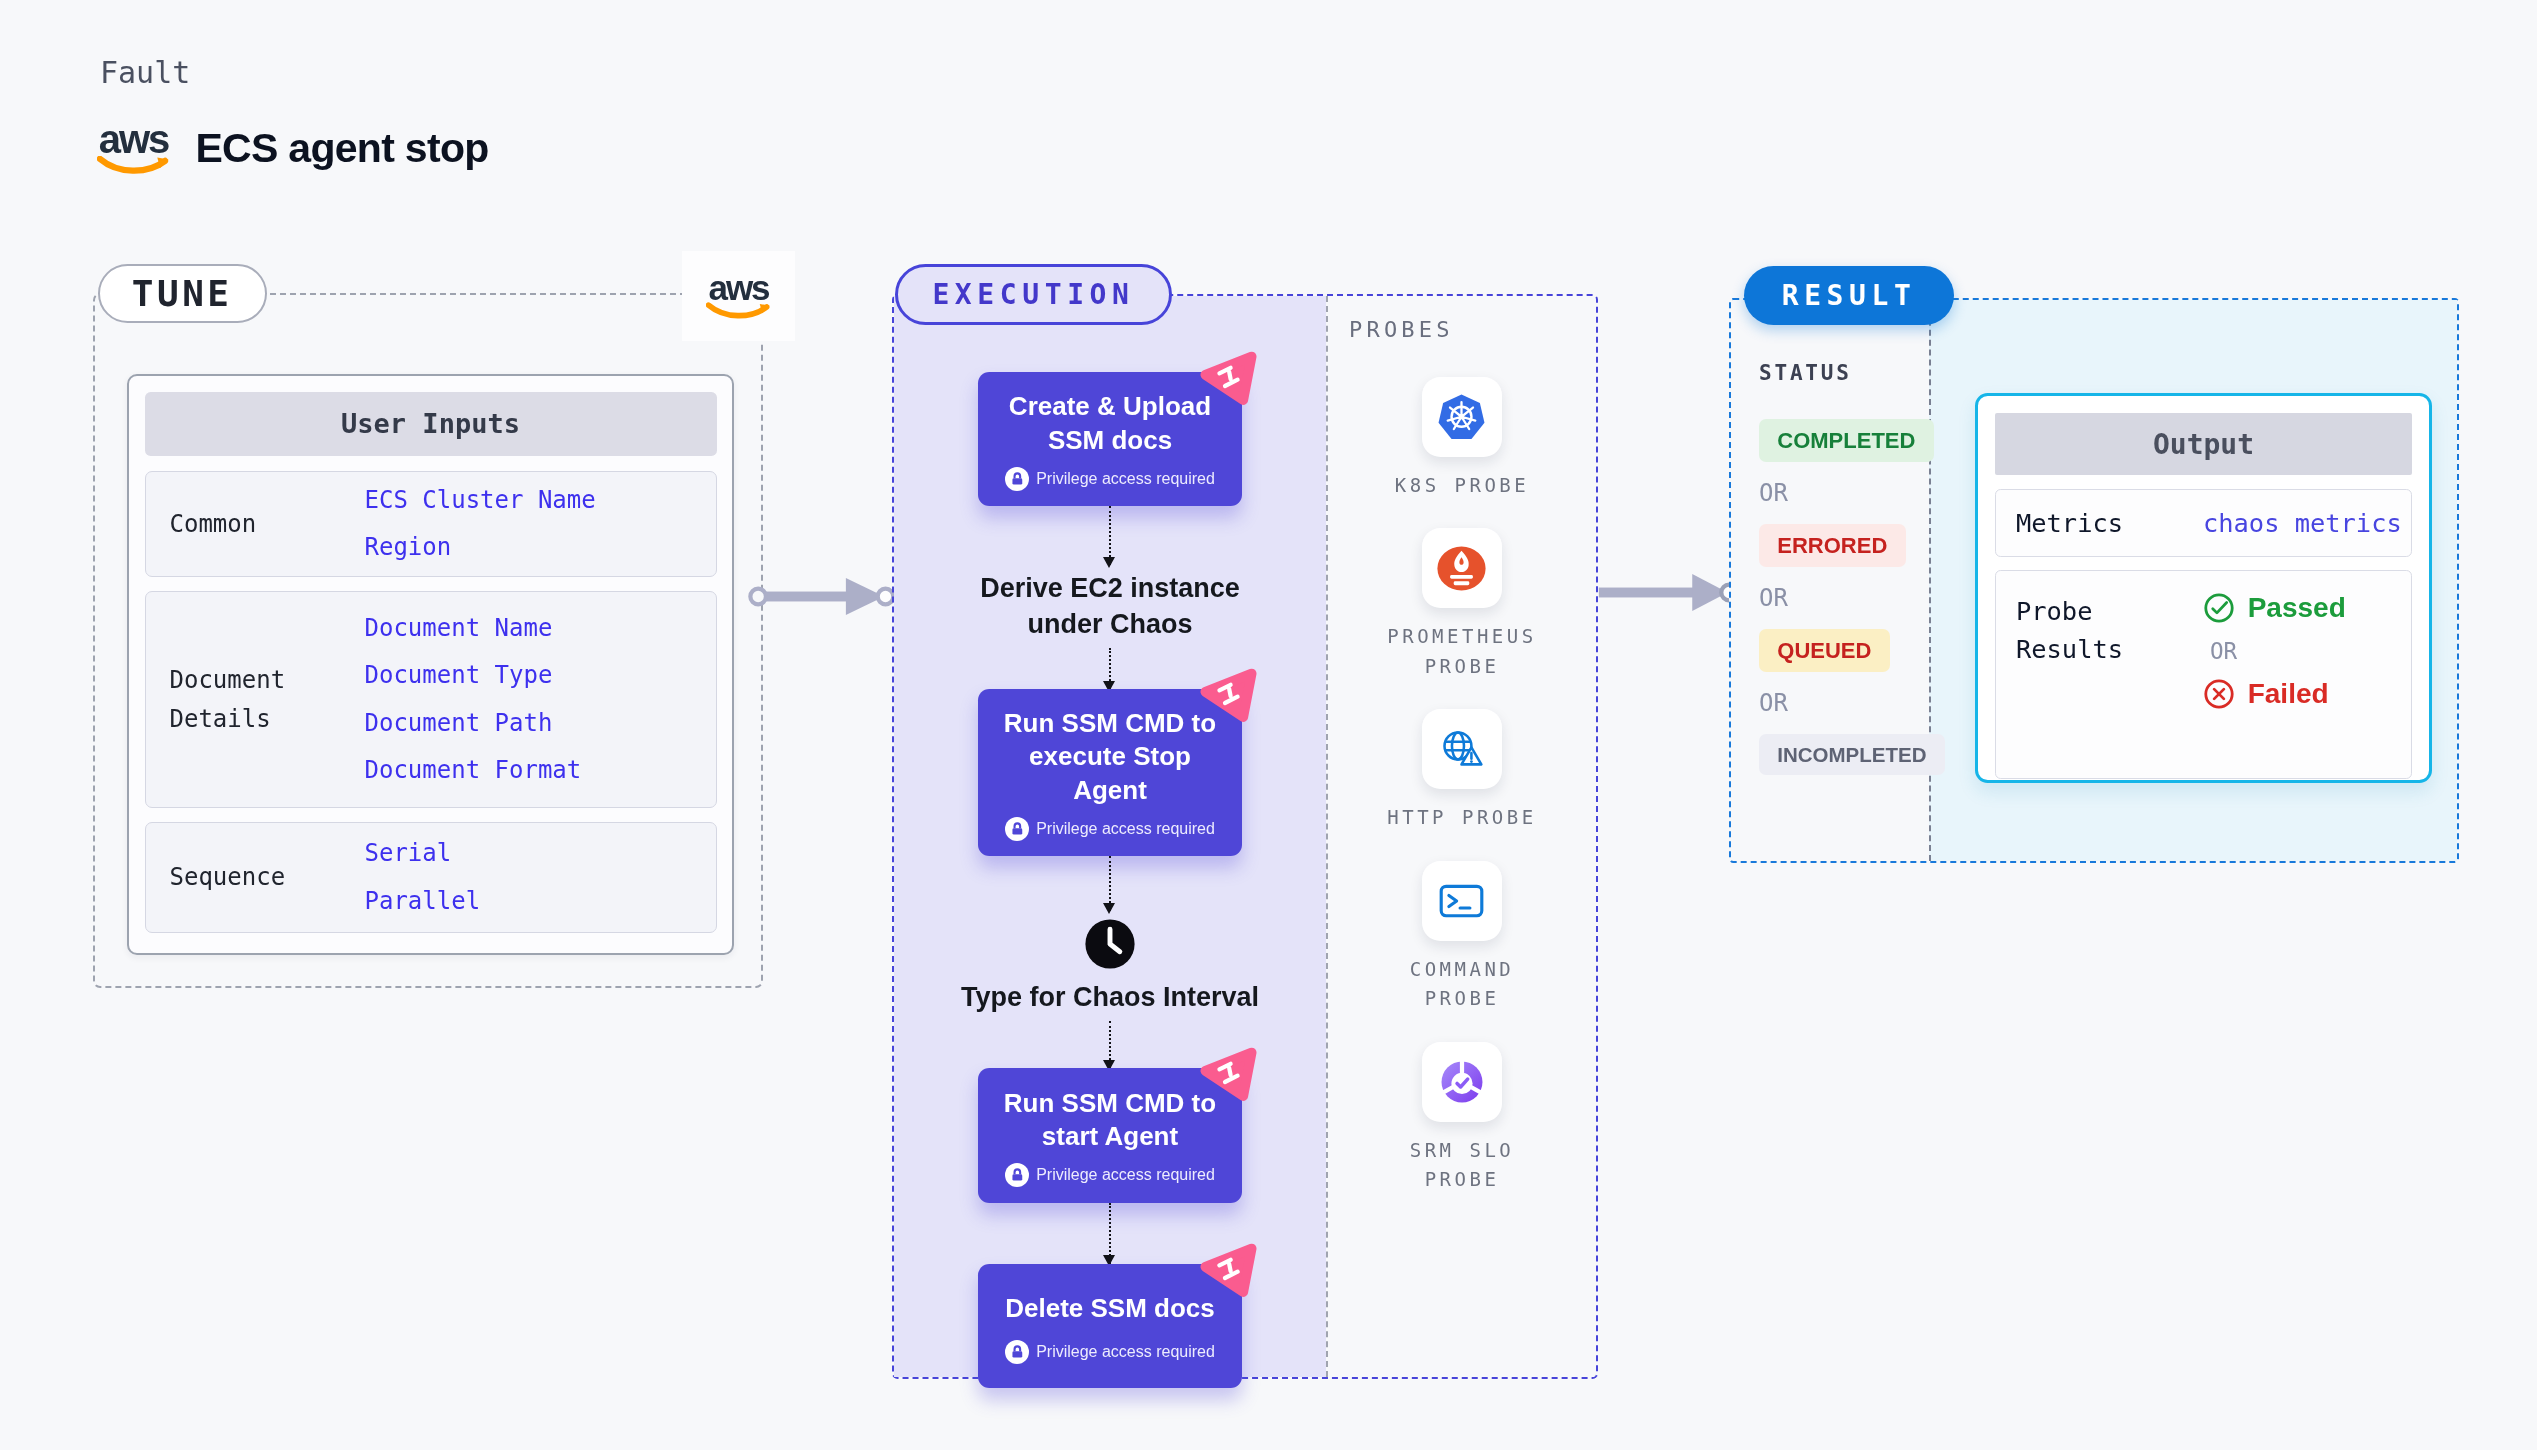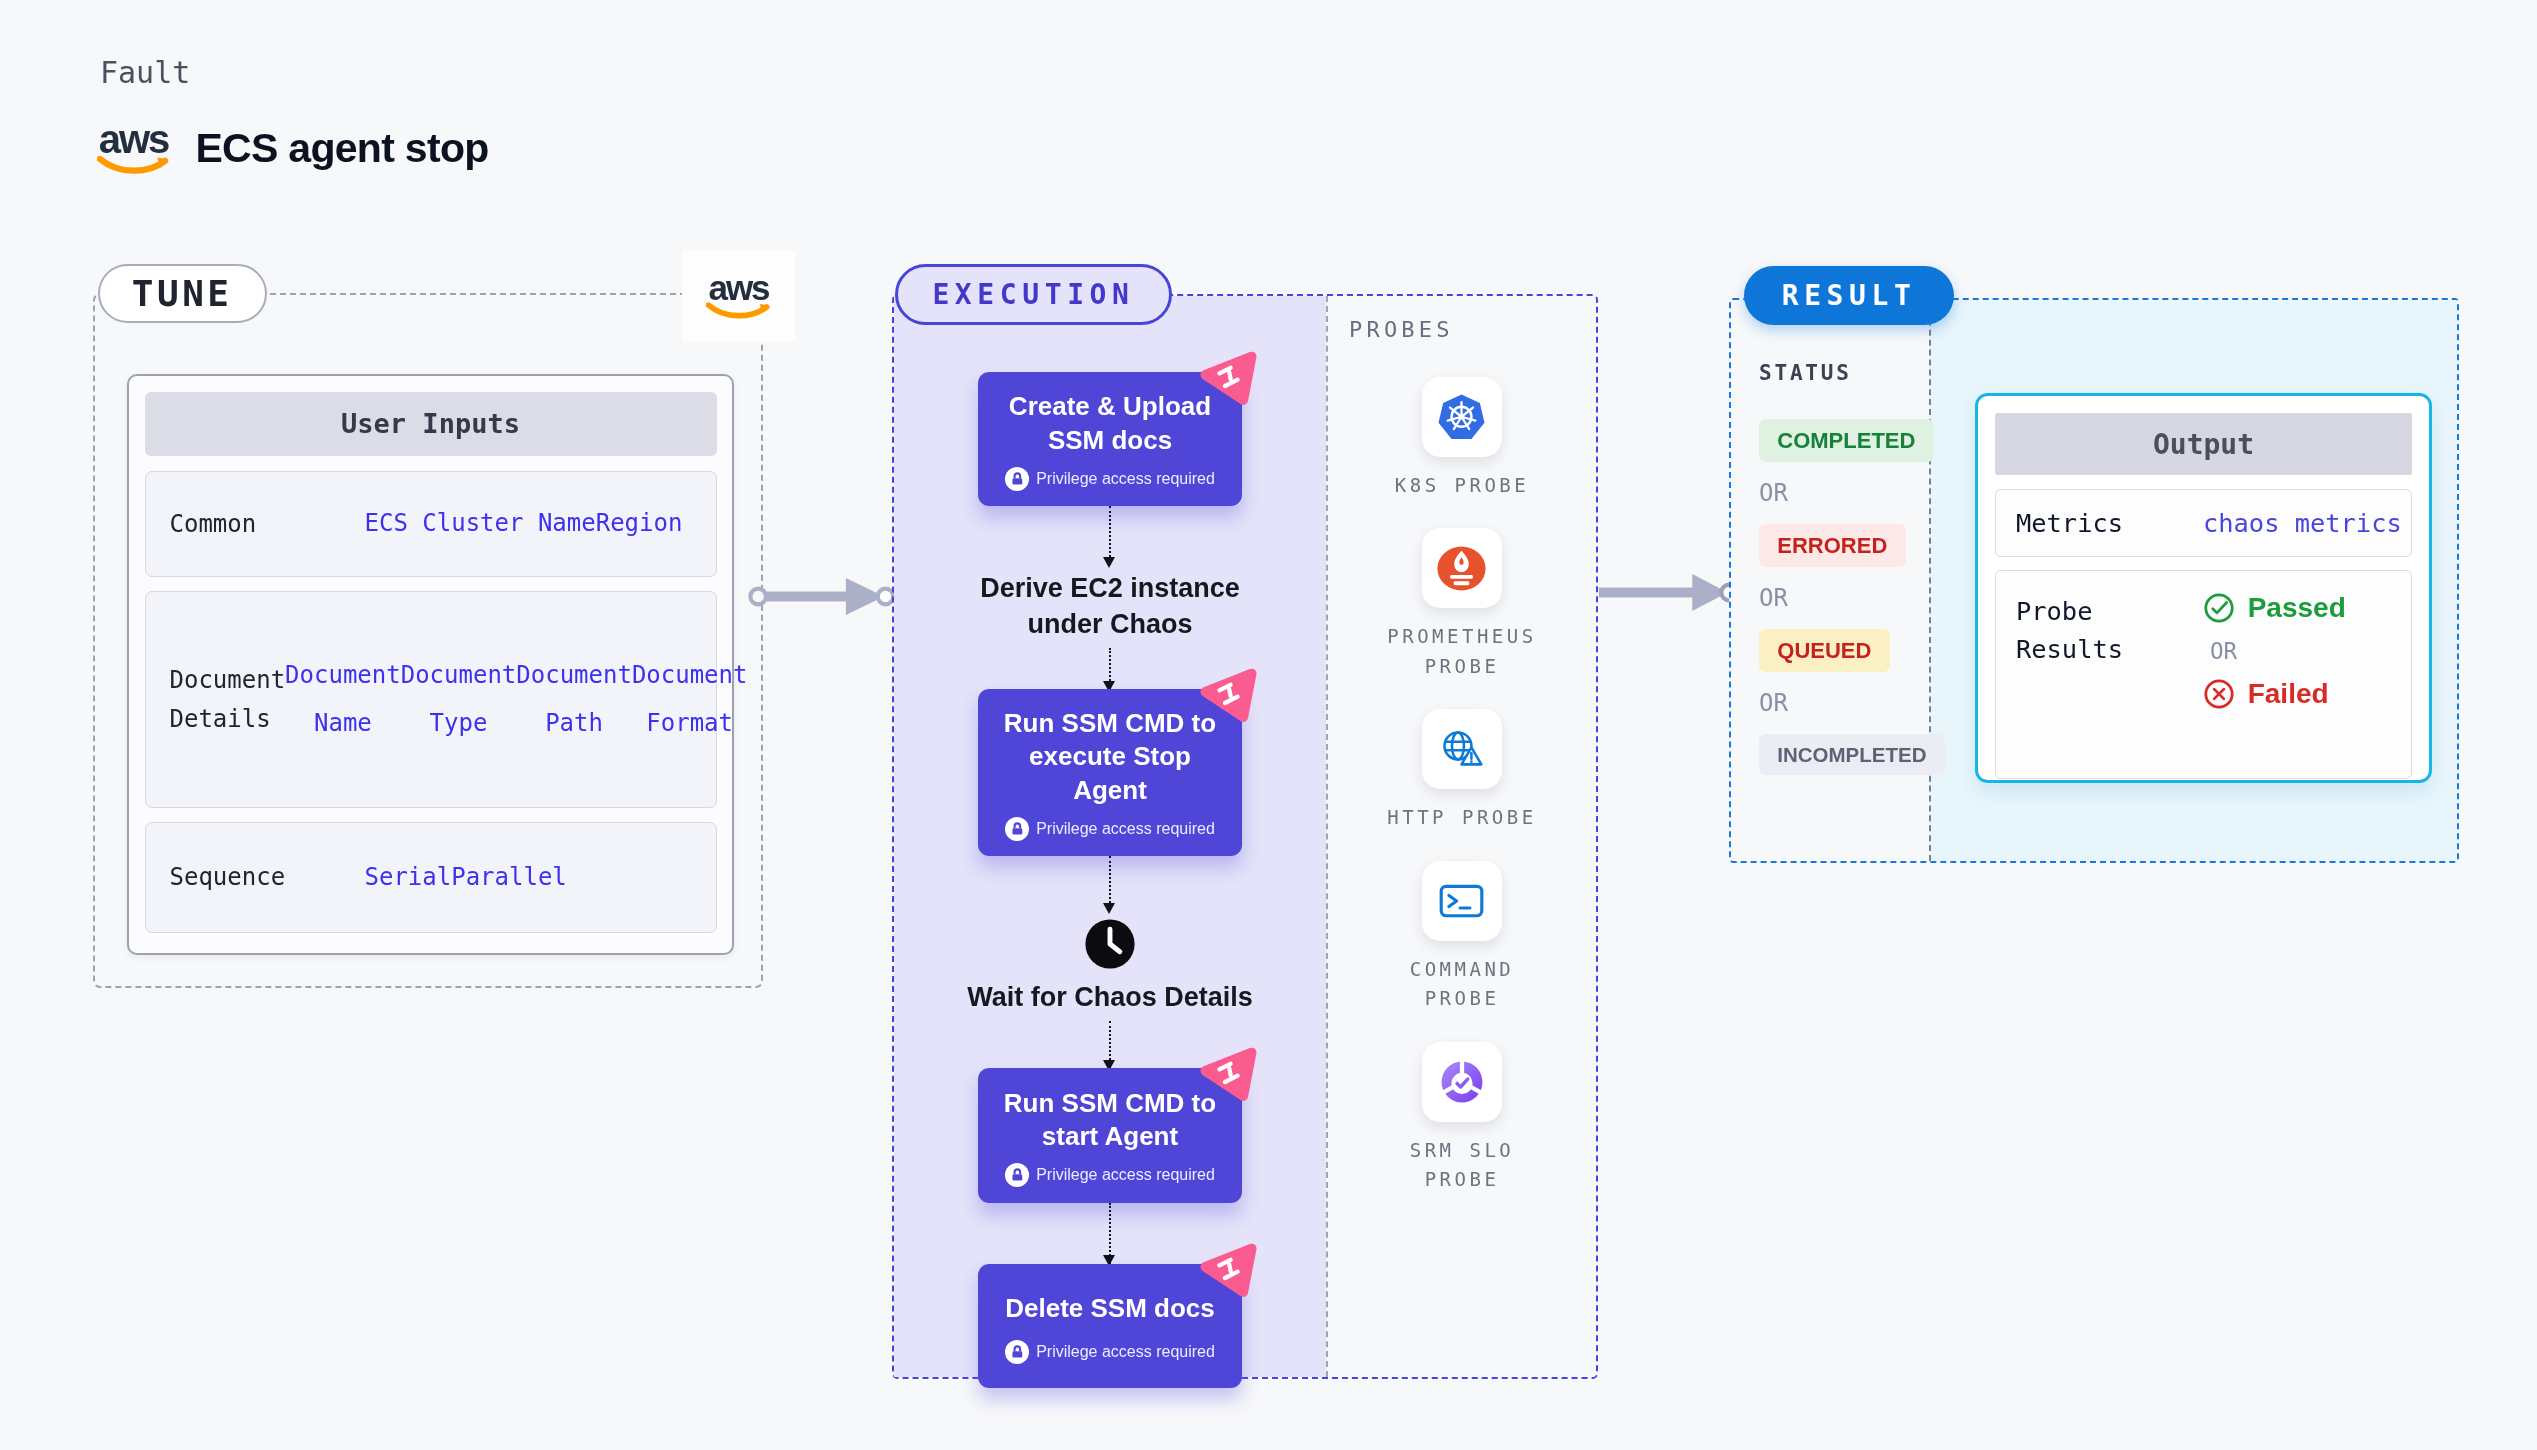--- a/index.html
+++ b/index.html
@@ -20,21 +20,21 @@
 
   
   .tune-box { position:absolute; left:93px; top:293px; width:670px; height:695px; border:2.1px dashed #9EA3AF; border-radius:7px; }
   .tune-pill { position:absolute; left:2.8px; top:-31px; height:59px; padding:0 32px; background:#FFFFFF; border:2.8px solid #A9ADBA; border-radius:32px; font-family:"DejaVu Sans Mono",monospace; font-weight:bold; font-size:36px; color:#20242E; letter-spacing:3.5px; display:flex; align-items:center; }
   .tune-aws { position:absolute; right:-34px; top:-44px; width:113px; height:90px; background:#FDFDFE; display:flex; align-items:center; justify-content:center; }
 
   .ui-card { position:absolute; left:32px; top:79px; width:607px; height:581px; background:#FCFCFE; border:2.1px solid #9CA3AF; border-radius:10px; box-shadow:0 2.8px 7px rgba(30,35,60,.06); padding:15.5px; }
   .ui-header { height:64px; background:#DCDCE6; border-radius:5.6px; display:flex; align-items:center; justify-content:center; font-family:"DejaVu Sans Mono",monospace; font-weight:bold; font-size:27px; color:#343A49; margin-bottom:15.5px; }
   .ui-group { background:#F3F4F9; border:1.4px solid #D5D7E3; border-radius:7px; display:flex; align-items:center; margin-bottom:14px; padding:17px 0; }
   .ui-group-label { width:219px; padding-left:24px; font-family:"DejaVu Sans Mono",monospace; font-size:24px; color:#20242E; line-height:1.6; }
-  .ui-links { display:flex; flex-direction:row;text-align:center; }
+  .ui-links { display:flex; flex-direction:column; }
   .ui-link { font-family:"DejaVu Sans Mono",monospace; font-size:24px; color:#3D30EE; line-height:1.97; cursor:pointer; }
   .g-common { height:106px; } .g-doc { height:217px; } .g-seq { height:111px; }
 
   
   .h-arrow { position:absolute; }
 
   
   .exec-box { position:absolute; left:892px; top:294px; width:706px; height:1085px; border:2.8px dashed #4744D9; border-radius:5.6px; }
   .exec-flow-bg { position:absolute; left:0; top:0; bottom:0; width:432px; background:#E4E3F9; }
   .exec-divider { position:absolute; left:432px; top:0; bottom:0; width:0; border-left:2.1px dashed #A0A4AF; }
@@ -201,21 +201,21 @@
           <span class="badge-text">Privilege access required</span>
         </div>
       </div>
 
       <div class="connector c3"></div>
 
       <svg class="clock" width="52" height="52" viewBox="0 0 74 74">
         <circle cx="37" cy="37" r="35" fill="#0B0B10"></circle>
         <path d="M37 37 V16 M37 37 L51 48" stroke="#FFFFFF" stroke-width="7" stroke-linecap="round"></path>
       </svg>
-      <div class="flow-text">Wait for Chaos Details</div>
+      <div class="flow-text">Type for Chaos Interval</div>
 
       <div class="connector c4"></div>
 
       <div class="action-box">
         <svg class="ribbon" width="61" height="56" viewBox="0 0 86 80">
           <polygon points="10,34 76,8 64,70" fill="#FA5C8F" stroke="#FA5C8F" stroke-width="14" stroke-linejoin="round"></polygon>
           <path d="M30 32 L46 24 M38 50 L56 41 M44 30 l2 10" stroke="#FFFFFF" stroke-width="6" stroke-linecap="round" fill="none"></path>
         </svg>
         <div class="action-title">Run SSM CMD to start Agent</div>
         <div class="action-badge">

